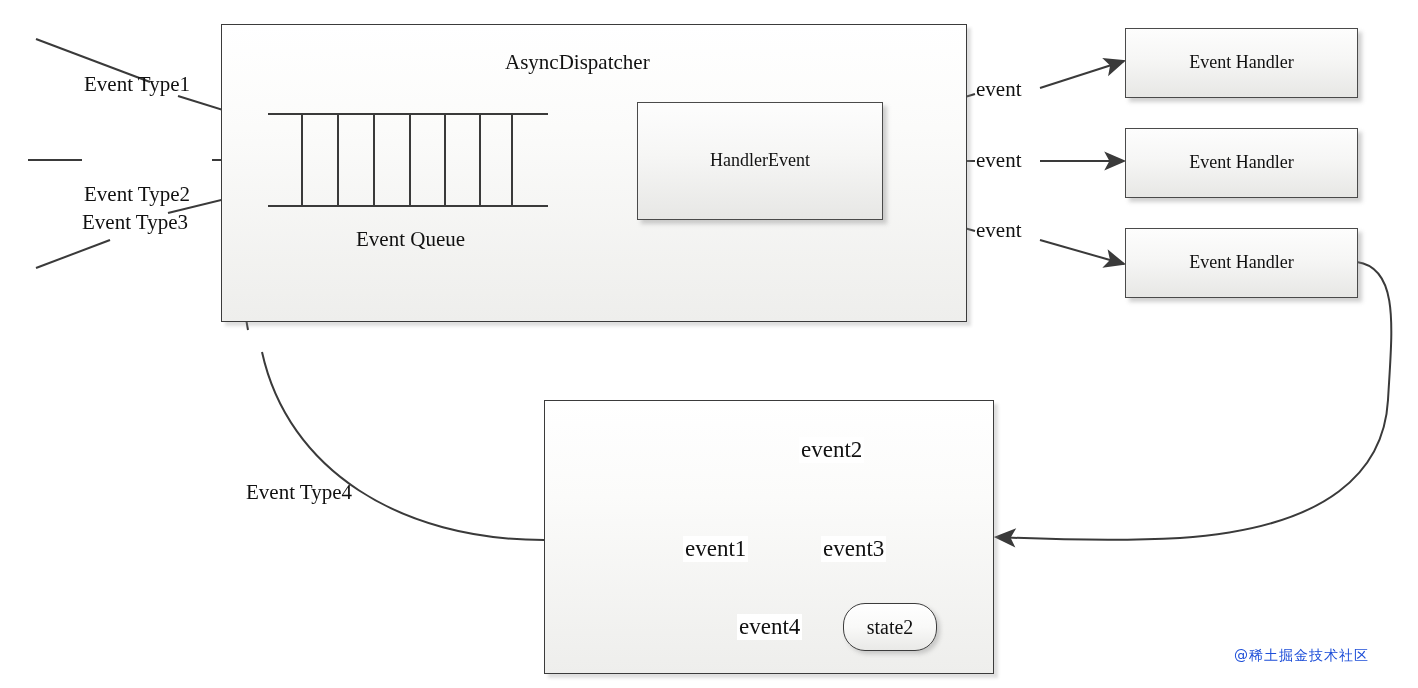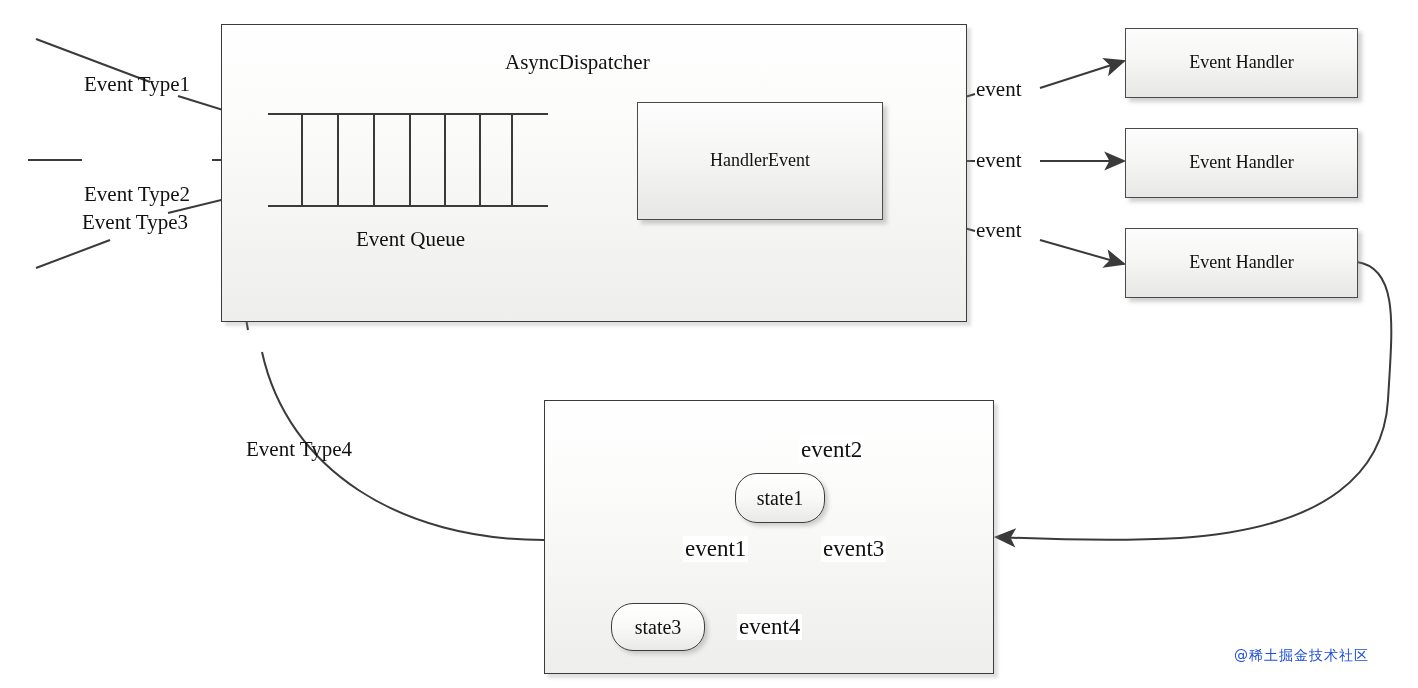--- a/index.html
+++ b/index.html
@@ -168,43 +168,40 @@
   <div class="lbl" style="left:338px; top:227px;margin-left:18px;">Event Queue</div>
 
   <div class="box" style="left:637px; top:102px; width:244px; height:116px; flex-direction:row;">
     <span>Handler</span>
     <span>Event</span>
   </div>
 
   <div class="lbl" style="left:84px; top:72px;">Event Type1</div>
   <div class="lbl" style="left:84px; top:146px;margin-top:36px;">Event Type2</div>
   <div class="lbl" style="left:82px; top:210px;">Event Type3</div>
-  <div class="lbl" style="left:246px; top:437px;">Event Type4</div>
+  <div class="lbl" style="left:246px; top:480px;">Event Type4</div>
 
   <div class="lbl" style="left:976px; top:77px;">event</div>
   <div class="lbl" style="left:976px; top:148px;">event</div>
   <div class="lbl" style="left:976px; top:218px;">event</div>
 
   <div class="box" style="left:1125px; top:28px; width:231px; height:68px;">
     <span>Event Handler</span>
   </div>
   <div class="box" style="left:1125px; top:128px; width:231px; height:68px;">
     <span>Event Handler</span>
   </div>
   <div class="box" style="left:1125px; top:228px; width:231px; height:68px;">
     <span>Event Handler</span>
   </div>
 
   <div class="panel" style="left:544px; top:400px; width:448px; height:272px;"></div>
 
-  <div class="state" style="left:735px; top:473px; width:88px; height:48px;">
-    <span>state1</span>
-  </div>
-  <div class="state" style="left:611px; top:603px; width:92px; height:46px;">
-    <span>state3</span>
+  <div class="state" style="left:843px; top:603px; width:92px; height:46px;">
+    <span>state2</span>
   </div>
 
   <div class="lbl small onwhite" style="left:656px; top:536px;margin-left:27px;">event1</div>
   <div class="lbl small onwhite" style="left:799px; top:437px;">event2</div>
   <div class="lbl small onwhite" style="left:821px; top:536px;">event3</div>
   <div class="lbl small onwhite" style="left:737px; top:614px;">event4</div>
 
   <div class="watermark" style="left:1234px; top:647px;">@稀土掘金技术社区</div>
 
 </div>

